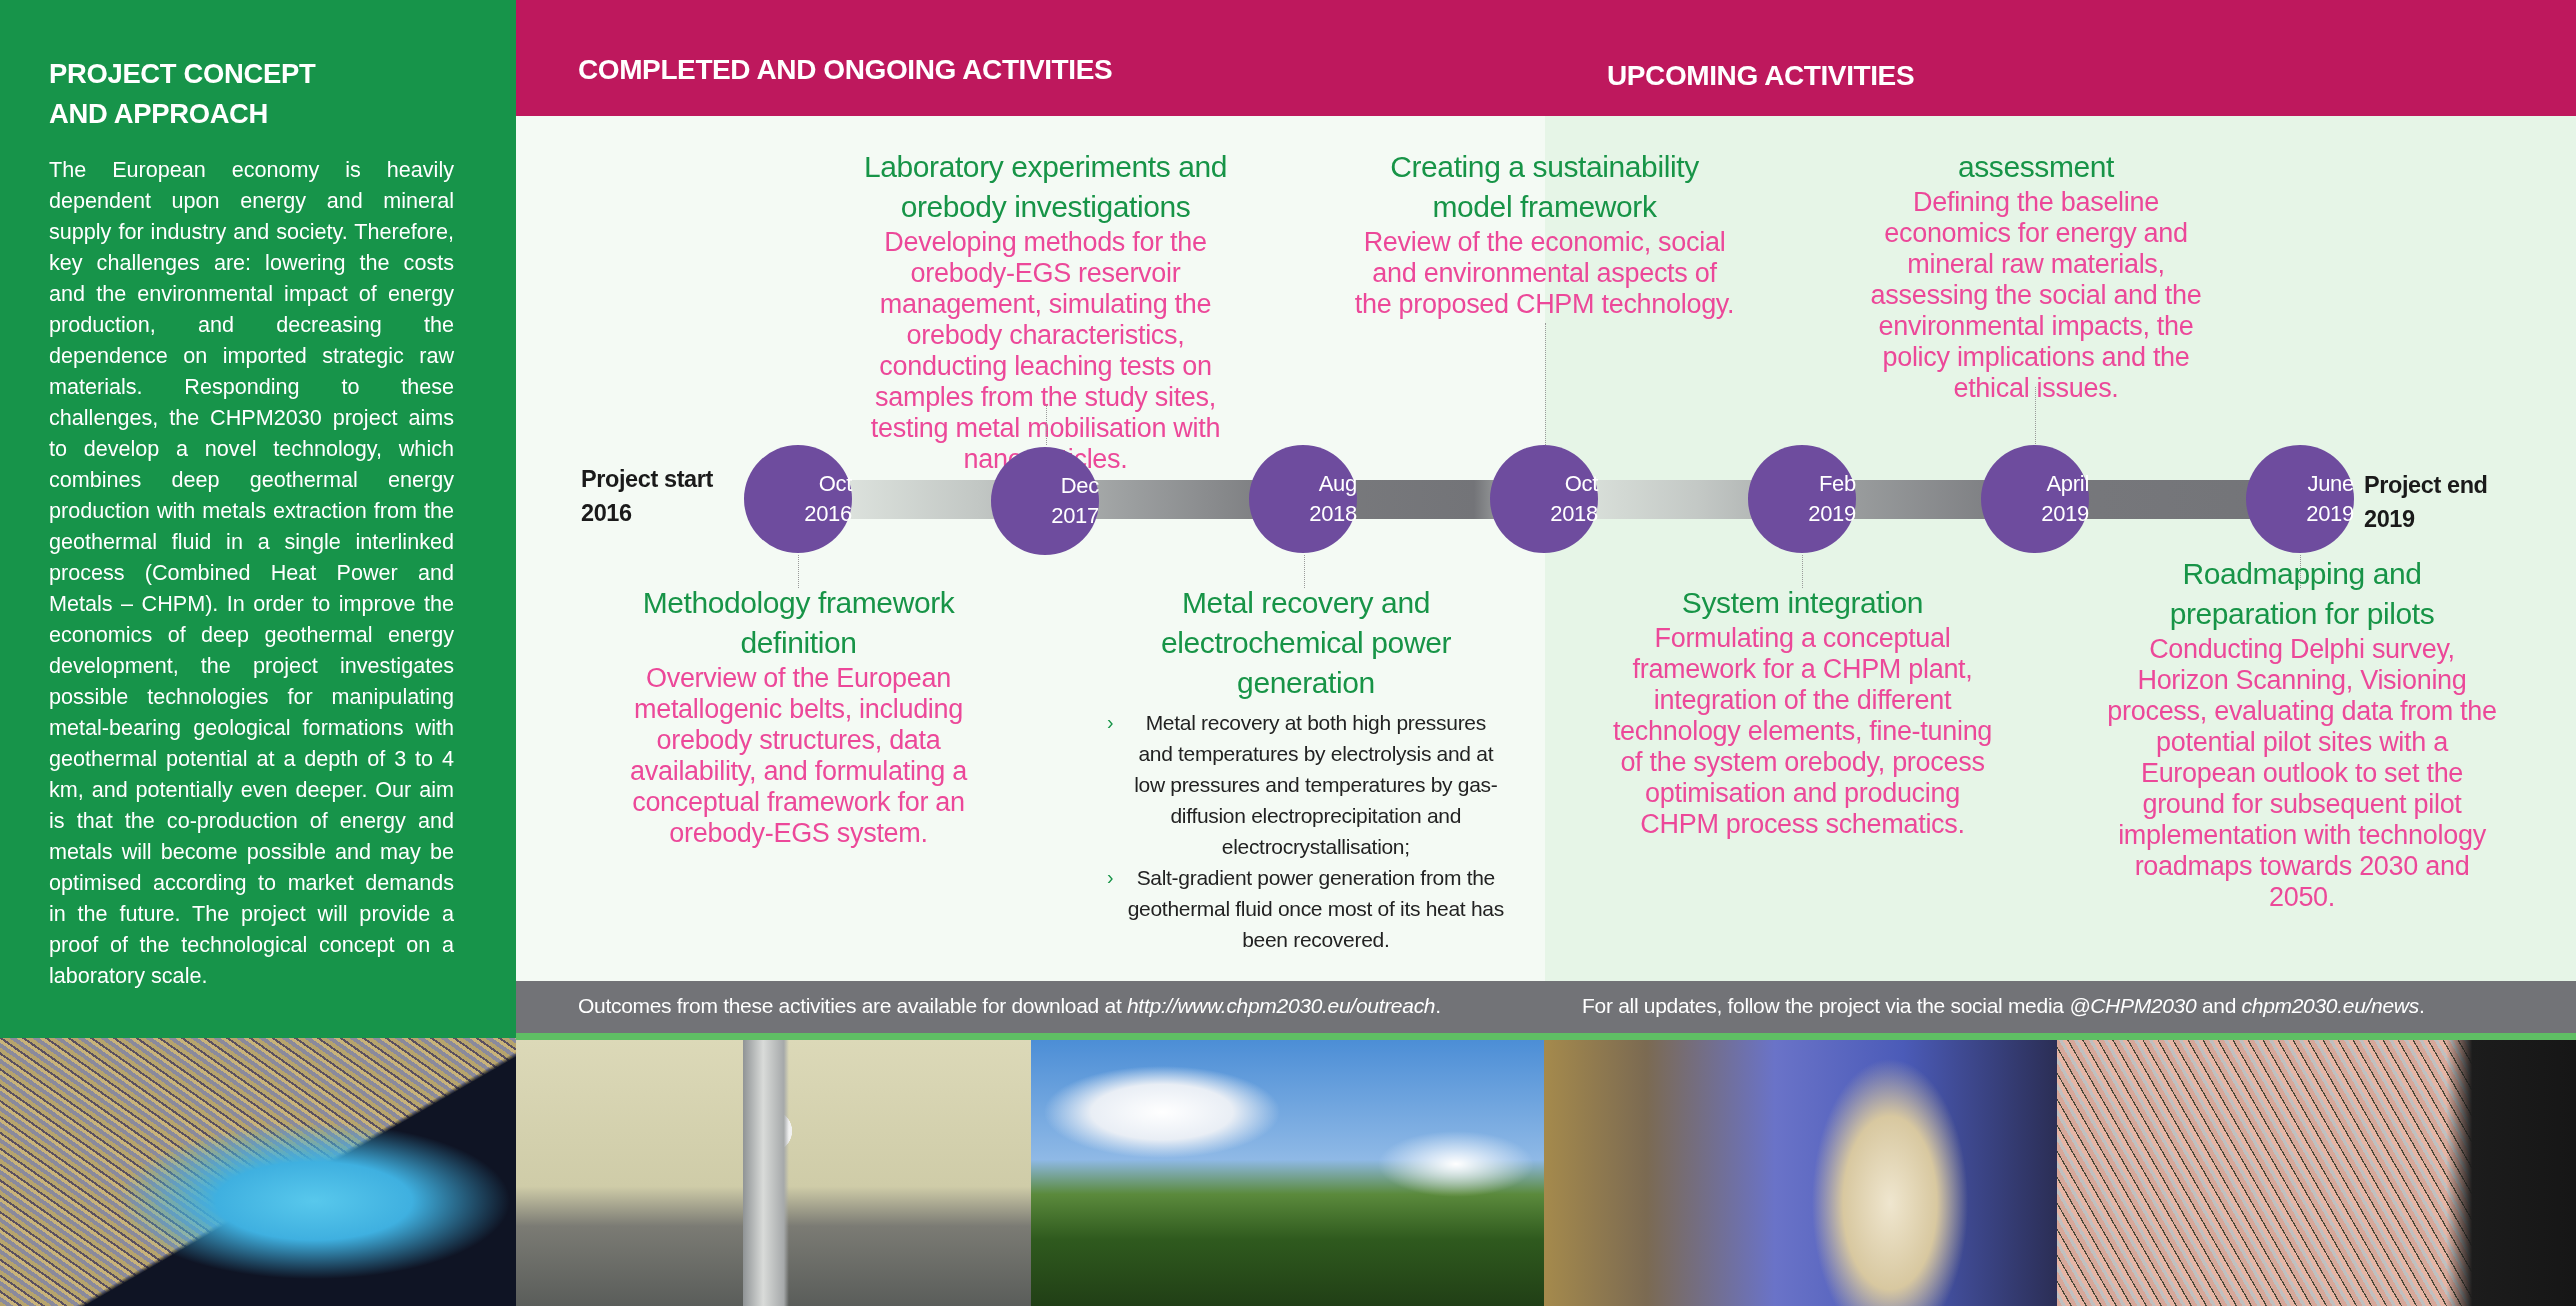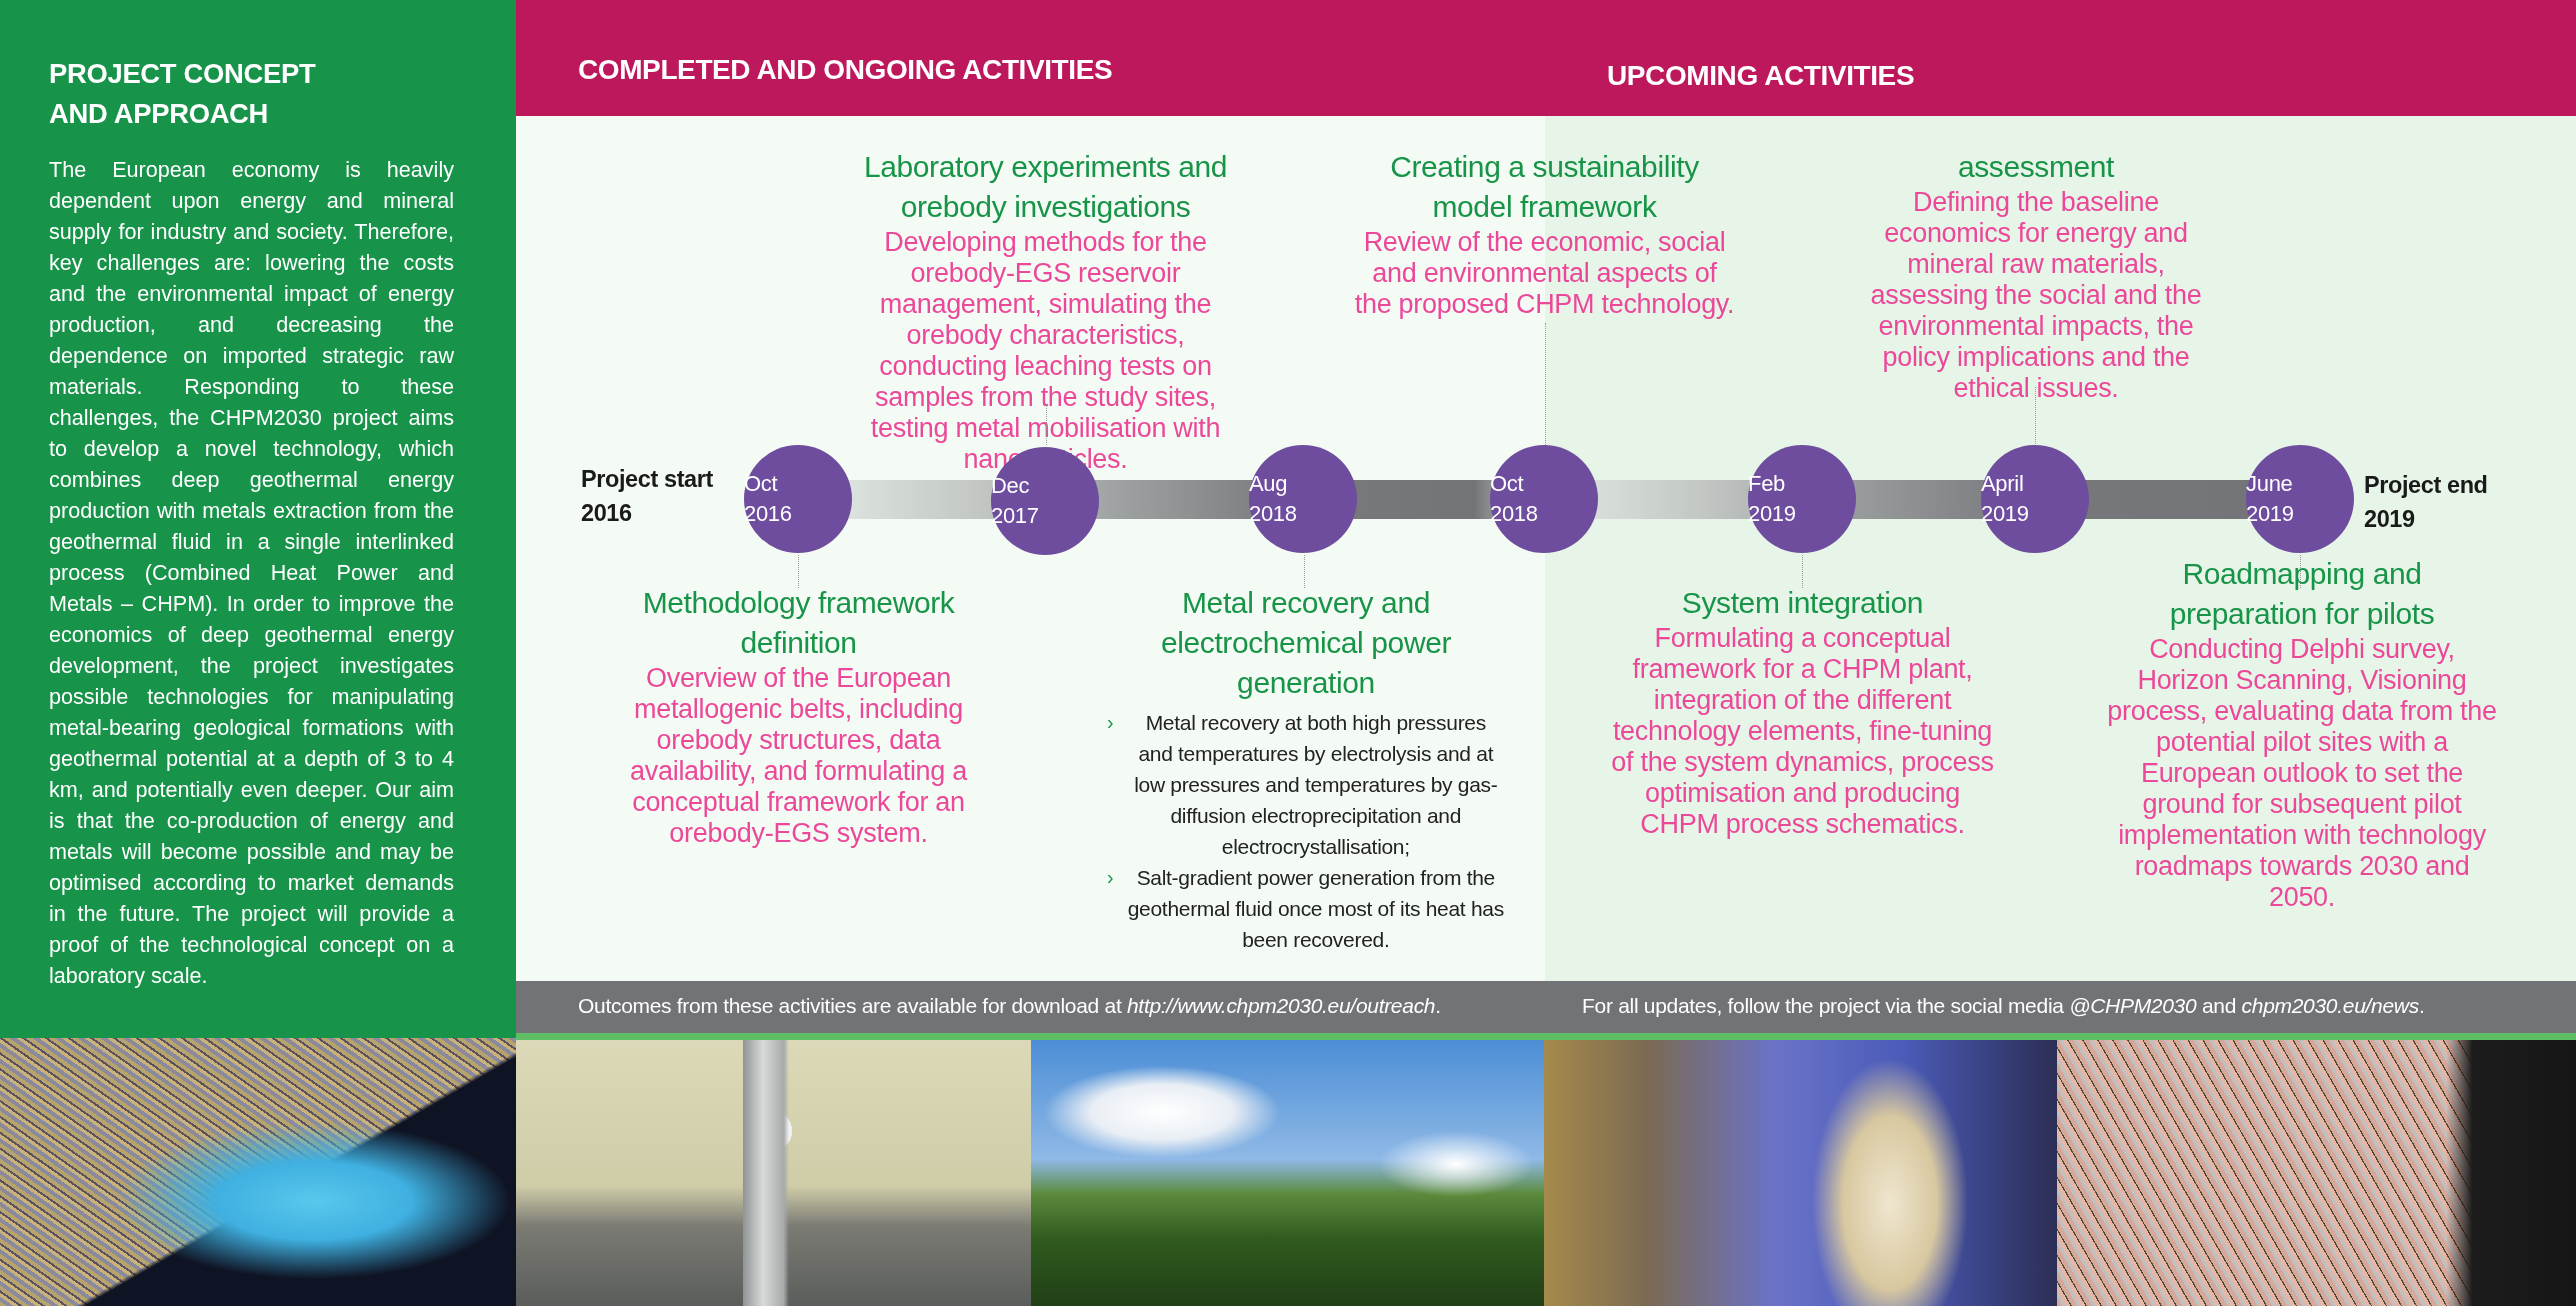--- a/index.html
+++ b/index.html
@@ -20,21 +20,21 @@
   .activity .a-title { color: #179447; font-size: 30px; line-height: 40px; letter-spacing: -0.4px; }
   .activity .a-body { font-size: 27px; line-height: 31px; letter-spacing: -0.3px; color: #ec4899; }
   .activity ul { list-style: none; text-align: center; font-size: 21px; line-height: 31px; letter-spacing: -0.3px; }
   .activity li { position: relative; padding-left: 19.6px; }
   .activity li .bullet { position: absolute; left: 0; top: 0; color: #179447; font-size: 19.6px; }
 
   .connector { position: absolute; width: 0; border-left: 1.3px dotted #9a9a9a; }
 
   #timeline-bar { position: absolute; left: 798px; top: 480px; width: 1502px; height: 39px;
     background: linear-gradient(90deg, #e6ece6 0%, #c2c7c4 12%, #9c9fa0 22%, #7a7b7e 32%, #737478 45%, #e1e8e1 50%, #c3c8c5 60%, #9a9d9e 70%, #77787c 82%, #737478 100%); }
-  .milestone { position: absolute; width: 108px; height: 108px; border-radius: 50%; background: #6e4c9e; color: #ffffff; display: flex; flex-direction: column; align-items: flex-start; justify-content: center; font-size: 22px; line-height: 30px; letter-spacing: -0.3px; }
+  .milestone { position: absolute; width: 108px; height: 108px; border-radius: 50%; background: #6e4c9e; color: #ffffff; display: flex; flex-direction: column; align-items: flex-end; justify-content: center; font-size: 22px; line-height: 30px; letter-spacing: -0.3px; }
   .endpoint { position: absolute; font-weight: bold; font-size: 23.5px; line-height: 34px; color: #1a1a1a; letter-spacing: -0.4px; white-space: nowrap; }
 
   #footer-bar { position: absolute; left: 516px; top: 981px; width: 2060px; height: 52px; background: #727377; color: #ffffff; font-size: 21px; letter-spacing: -0.3px; }
   .footer-text { position: absolute; top: 13px; white-space: nowrap; }
   .footer-text i { font-style: italic; }
   #green-rule { position: absolute; left: 516px; top: 1033px; width: 2060px; height: 6.5px; background: #5fbe64; }
 
   .photo { position: absolute; top: 1040px; height: 266px; overflow: hidden; }
   #photo-1 { left: 0; width: 516px; top: 1038px; height: 268px;
     background:
@@ -167,21 +167,21 @@
   <ul style="margin-top:3.9px;">
     <li><span class="bullet">›</span><span>Metal recovery at both high pressures and temperatures by electrolysis and at low pressures and temperatures by gas-diffusion electroprecipitation and electrocrystallisation;</span></li>
     <li><span class="bullet">›</span><span>Salt-gradient power generation from the geothermal fluid once most of its heat has been recovered.</span></li>
   </ul>
 </div>
 
 <div class="activity" style="left:1610px; top:583px; width:385px;">
   <div class="a-title">
     <div>System integration</div>
   </div>
-  <p class="a-body">Formulating a conceptual framework for a CHPM plant, integration of the different technology elements, fine-tuning of the system dynamics, process optimisation and producing CHPM process schematics.</p>
+  <p class="a-body">Formulating a conceptual framework for a CHPM plant, integration of the different technology elements, fine-tuning of the system orebody, process optimisation and producing CHPM process schematics.</p>
 </div>
 
 <div class="activity" style="left:2103px; top:554px; width:398px;">
   <div class="a-title">
     <div>Roadmapping and</div>
     <div>preparation for pilots</div>
   </div>
   <p class="a-body">Conducting Delphi survey, Horizon Scanning, Visioning process, evaluating data from the potential pilot sites with a European outlook to set the ground for subsequent pilot implementation with technology roadmaps towards 2030 and 2050.</p>
 </div>
 

